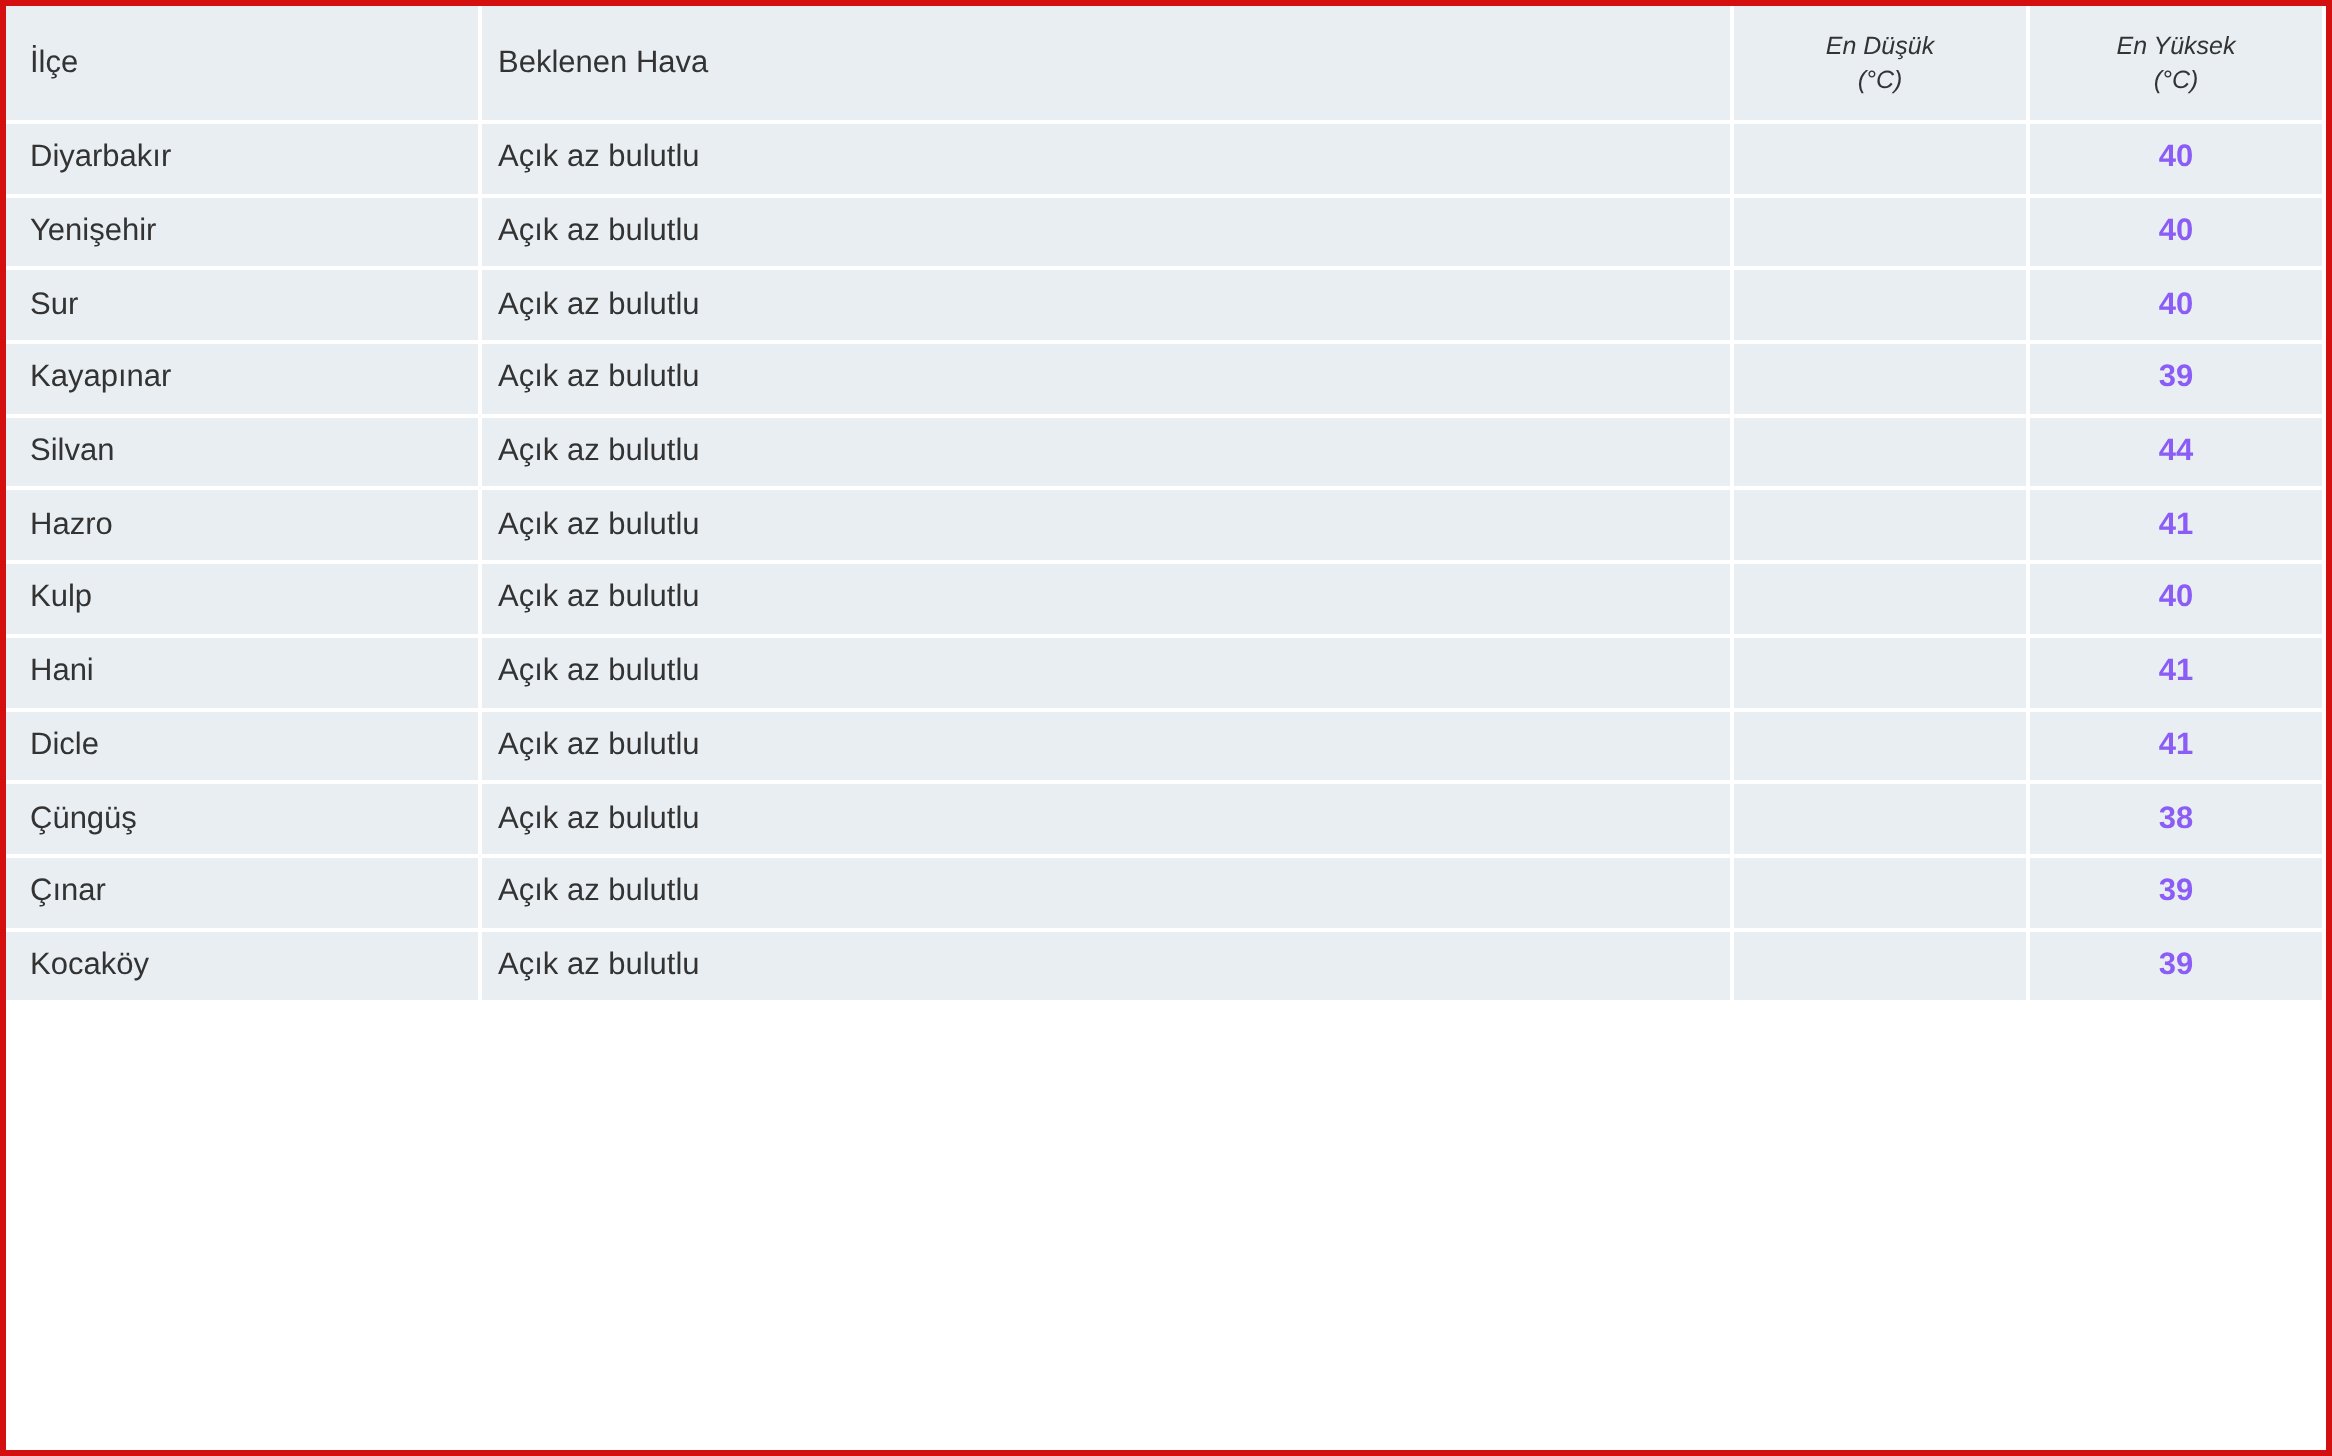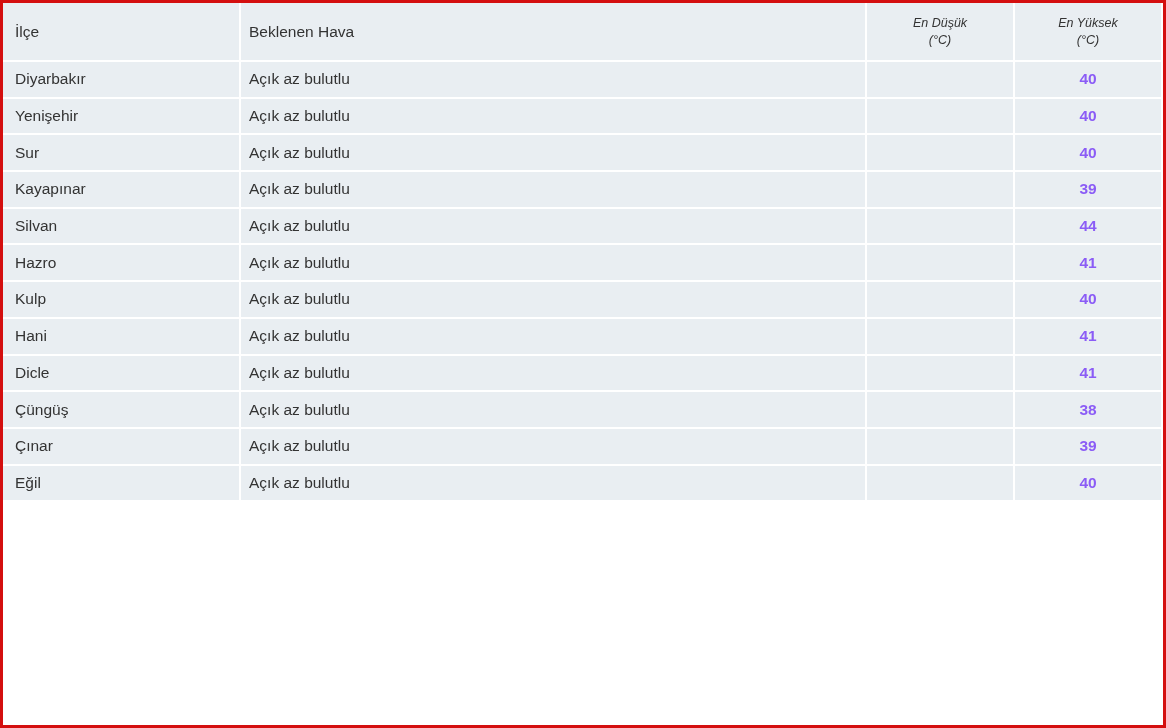--- a/index.html
+++ b/index.html
@@ -142,20 +142,20 @@
     <td class="c-dusuk"></td>
     <td class="c-yuksek">38</td>
   </tr>
         <tr>
     <td class="c-ilce">Çınar</td>
     <td class="c-hava">Açık az bulutlu</td>
     <td class="c-dusuk"></td>
     <td class="c-yuksek">39</td>
   </tr>
         <tr>
-    <td class="c-ilce">Eğil</td>
+    <td class="c-ilce">Kocaköy</td>
     <td class="c-hava">Açık az bulutlu</td>
     <td class="c-dusuk"></td>
-    <td class="c-yuksek">40</td>
+    <td class="c-yuksek">39</td>
   </tr>
       </tbody>
   </table>
 </div>
 
 </body></html>

